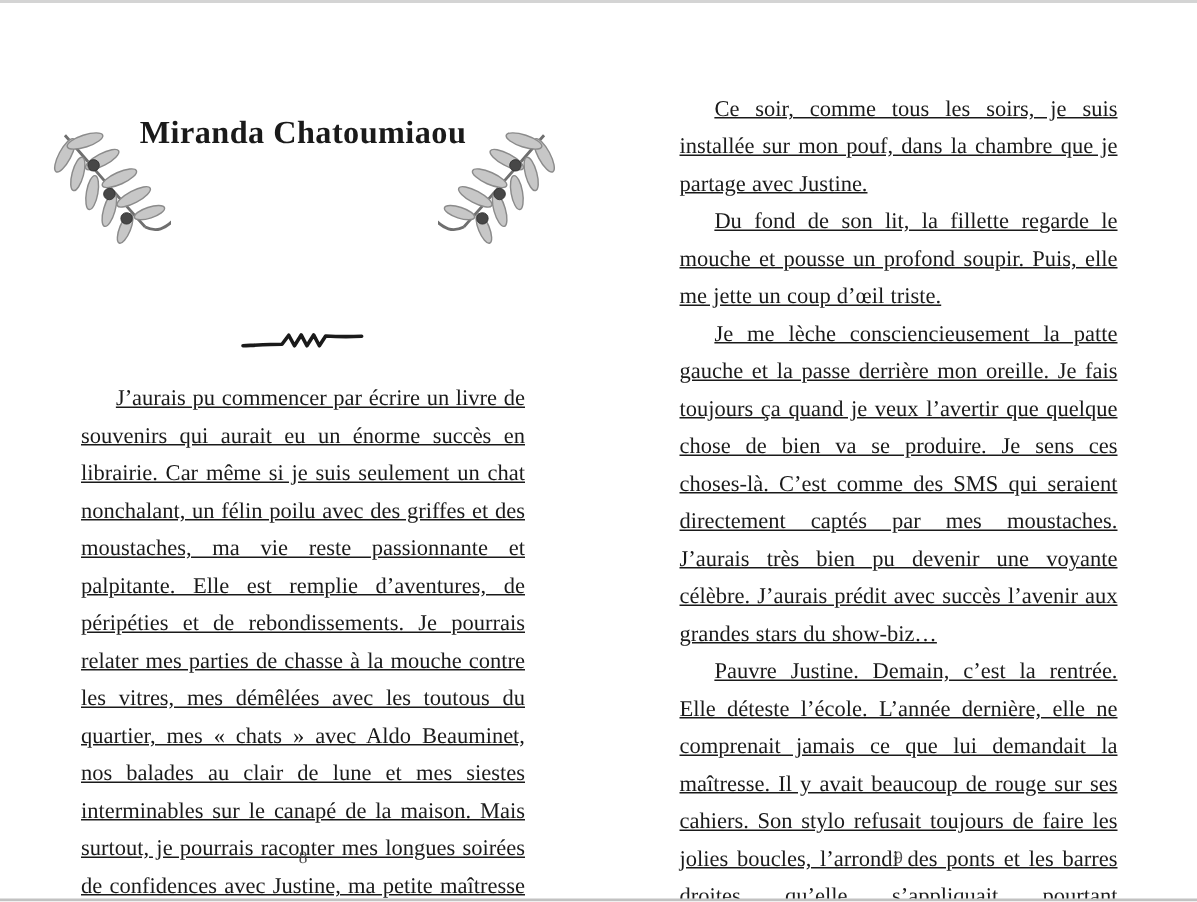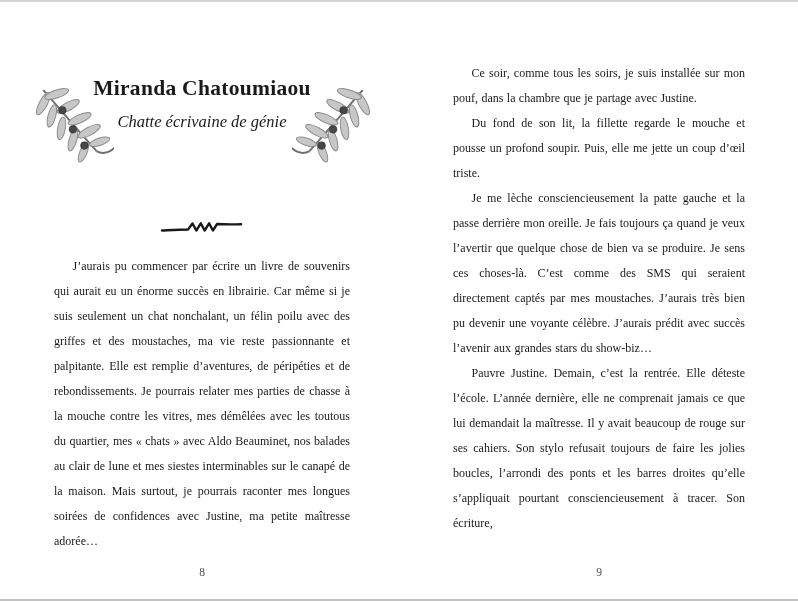--- a/index.html
+++ b/index.html
@@ -52,25 +52,26 @@
   .branch-right { right: -28px; transform: scaleX(-1); }
 
   .divider-wrap {
     text-align: center;
     margin: 12px 0 14px 0;
     height: 20px;
   }
 
   
   .body-text p {
-    font-size: 12px;
+    font-size: 15px;
     line-height: 25px;
     text-align: justify;
     text-indent: 1.55em;
     word-spacing: 0.4px;
+    text-decoration: underline;
   }
   .page-right {
     position: absolute;
     left: 453px; top: 59px;
     width: 292px;
   }
 
   
   .folio {
     position: absolute;
@@ -134,21 +135,20 @@
           <ellipse cx="75" cy="64" rx="11" ry="3.8" transform="rotate(-18 75 64)"></ellipse>
         </g>
         <g fill="#474747" stroke="#2e2e2e" stroke-width="0.6">
           <circle cx="36" cy="31" r="4"></circle>
           <circle cx="47" cy="51" r="4"></circle>
           <circle cx="59" cy="68" r="4"></circle>
         </g>
       </svg>
 
       <div class="author-name">Miranda Chatoumiaou</div>
-      <div class="author-subtitle">Chatte écrivaine de génie</div>
     </div>
 
     <div class="divider-wrap">
       <svg width="84" height="18" viewBox="0 0 84 18">
         <path d="M2 10.5 C 12 10, 20 9.5, 28 9.5
                  l4.5 -6 3.8 7 4.5 -7.2 3.8 7.2 4.5 -7.2 3.8 7.2 4.2 -6.5
                  c 8 0.5, 16 0.5, 24 0.2" fill="none" stroke="#1a1a1a" stroke-width="2.4" stroke-linecap="round" stroke-linejoin="round"></path>
       </svg>
     </div>
 

